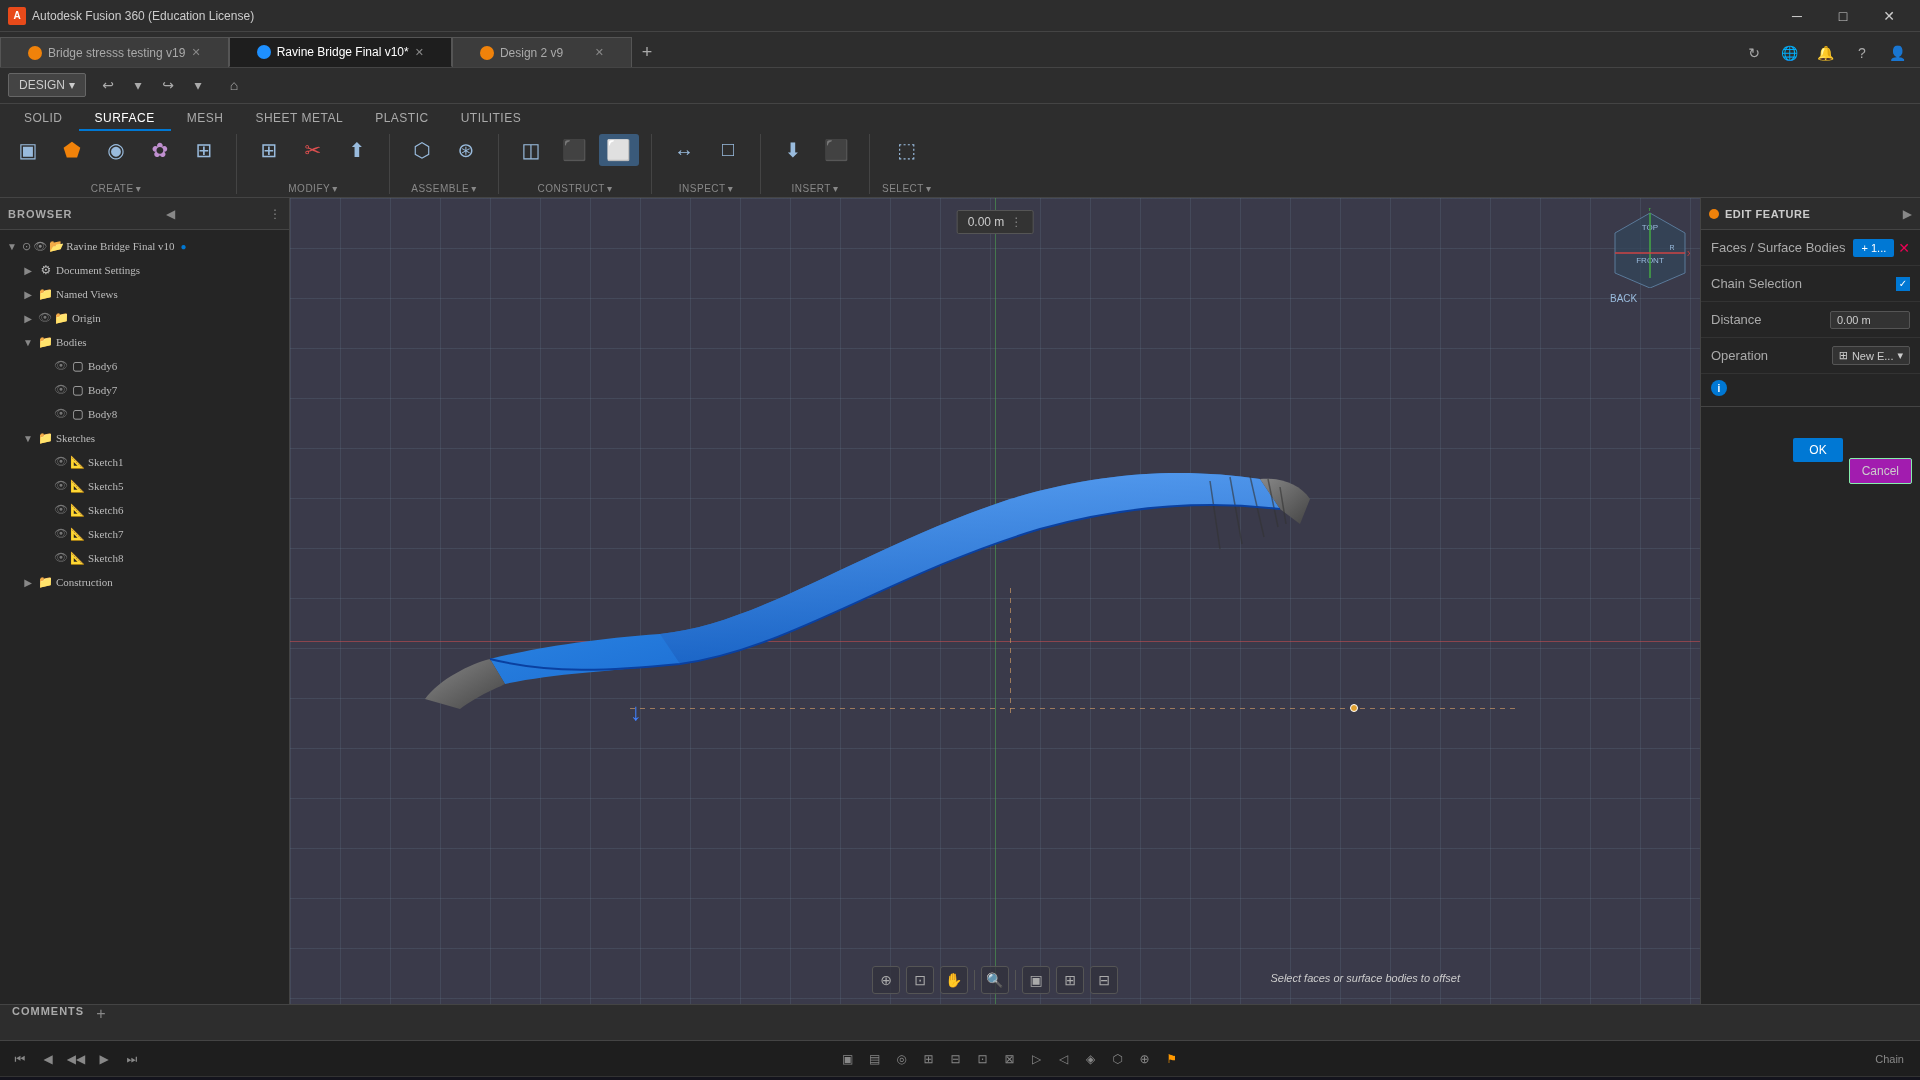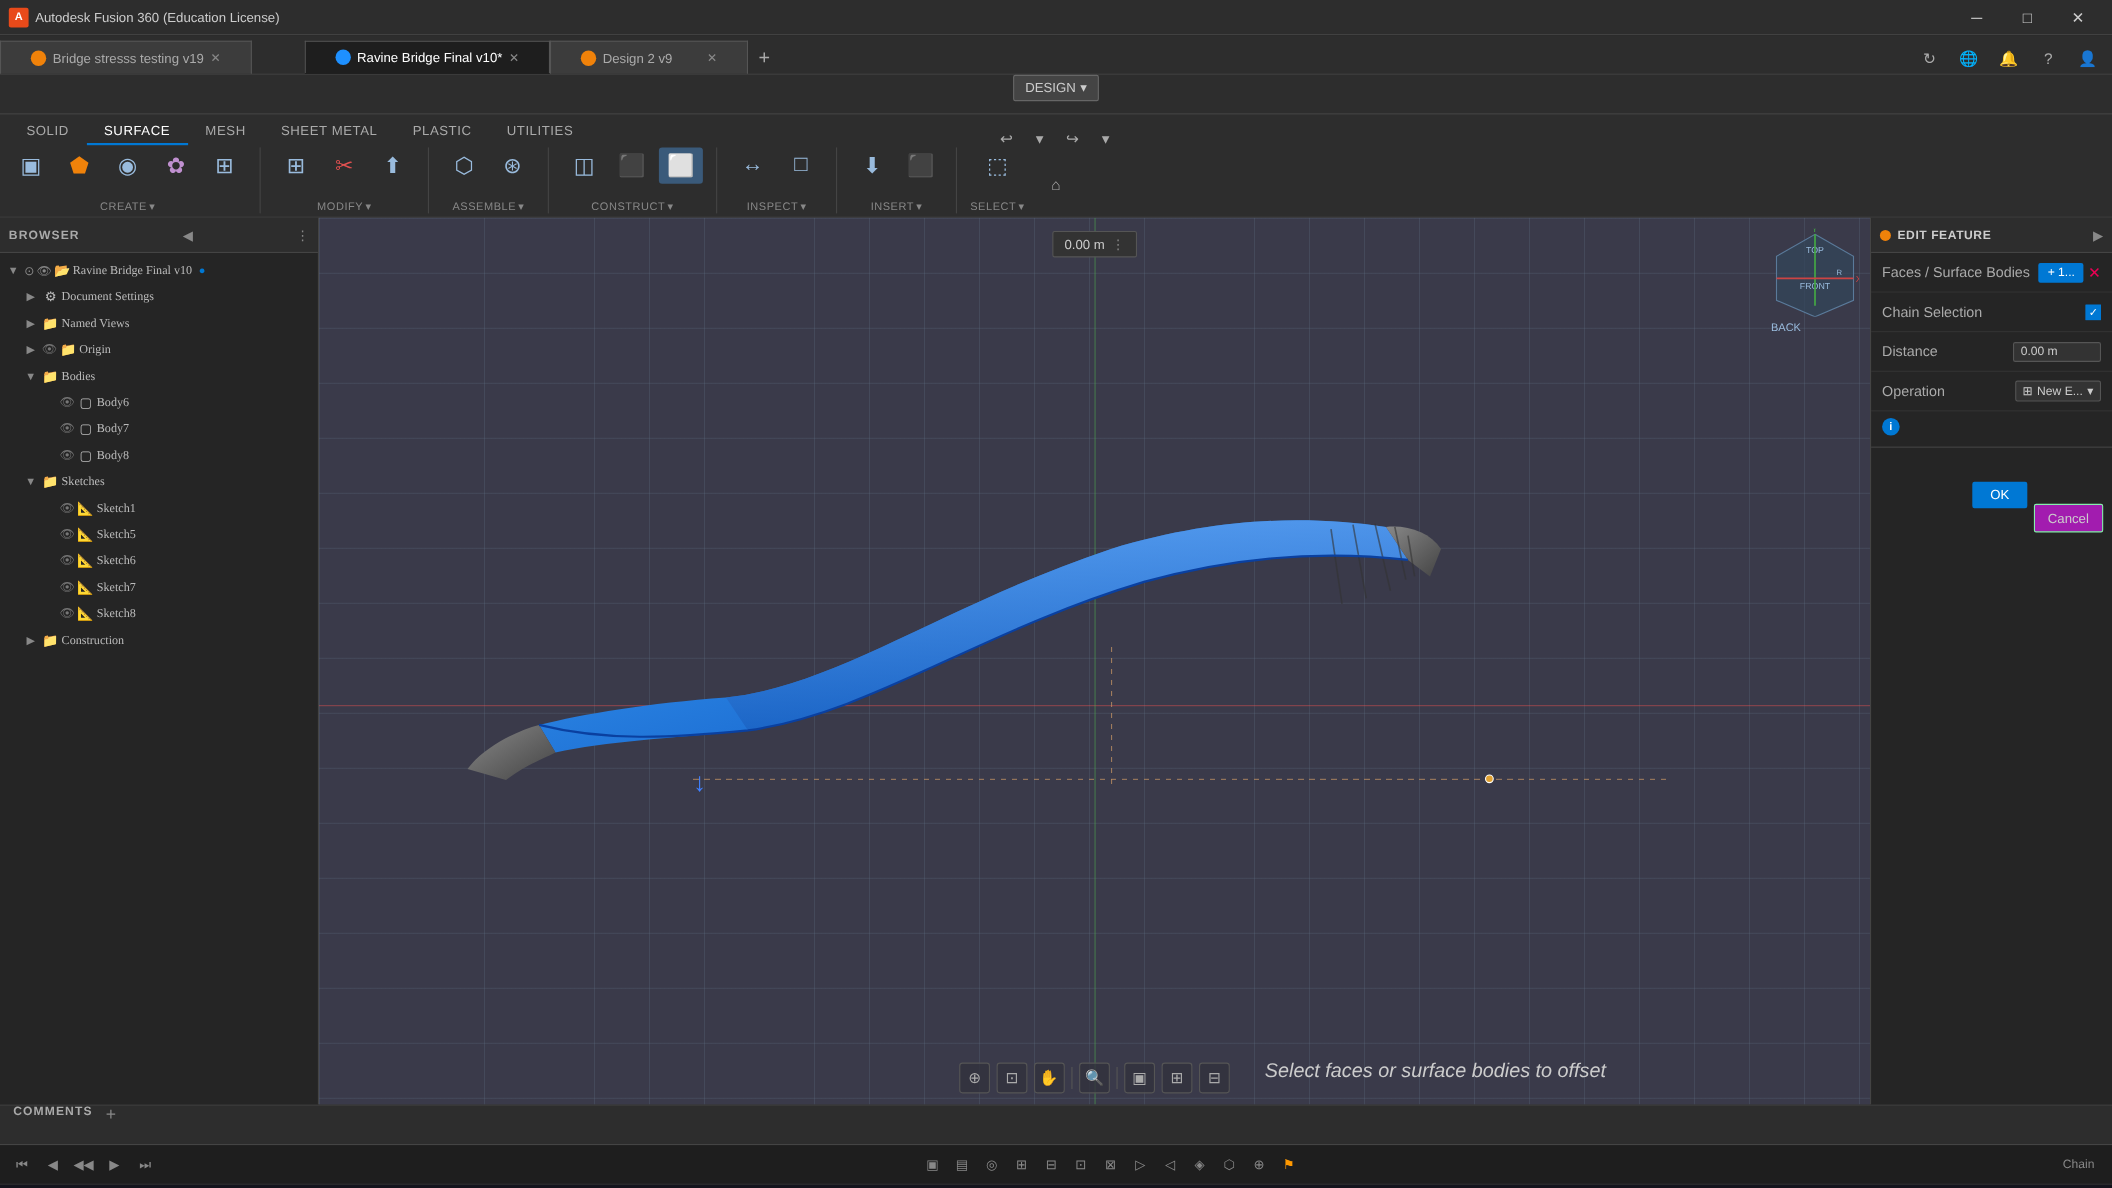--- a/index.html
+++ b/index.html
@@ -35,43 +35,42 @@
       align-items: center;
       gap: 6px;
       background: #3c3c3c;
       border: 1px solid #555;
       border-bottom: none;
       cursor: pointer;
       font-size: 12px;
       color: #aaa;
       min-width: 180px;
     }
-    .tab.active { background: #1e1e1e; color: #fff; border-bottom: 1px solid #1e1e1e; margin-left: 48px; }
+    .tab.active { background: #1e1e1e; color: #fff; border-bottom: 1px solid #1e1e1e; }
     .tab .tab-icon { width: 14px; height: 14px; border-radius: 50%; }
     .tab-icon.orange { background: #f0820a; }
     .tab-icon.blue { background: #1e90ff; }
     .tab-close { margin-left: auto; cursor: pointer; color: #888; font-size: 11px; }
     .tab-add { width: 30px; height: 30px; display: flex; align-items: center; justify-content: center; color: #aaa; cursor: pointer; font-size: 18px; }
 
     
     #toolbar-area {
       height: 130px;
       background: #2d2d2d;
       border-bottom: 1px solid #444;
       display: flex;
       flex-direction: column;
     }
     #design-bar {
       height: 36px;
       display: flex;
       align-items: center;
       padding: 0 8px;
-      gap: 20px;
+      gap: 8px;
       border-bottom: 1px solid #444;
-      flex-direction: column;
     }
     #design-btn {
       background: #444;
       border: 1px solid #666;
       color: #ccc;
       padding: 4px 10px;
       cursor: pointer;
       font-size: 12px;
       display: flex;
       align-items: center;
@@ -332,21 +331,21 @@
     }
     .info-row { display: flex; align-items: center; padding: 6px 10px; }
     .info-icon { width: 16px; height: 16px; border-radius: 50%; background: #0078d4; color: white; font-size: 10px; display: flex; align-items: center; justify-content: center; font-weight: bold; }
 
     
     #hint-bar {
       position: absolute;
       bottom: 20px;
       right: 240px;
       color: #ccc;
-      font-size: 18px;
+      font-size: 11px;
       font-style: italic;
     }
 
     
     #viewcube {
       position: absolute;
       top: 10px;
       right: 10px;
       width: 80px;
       height: 80px;

